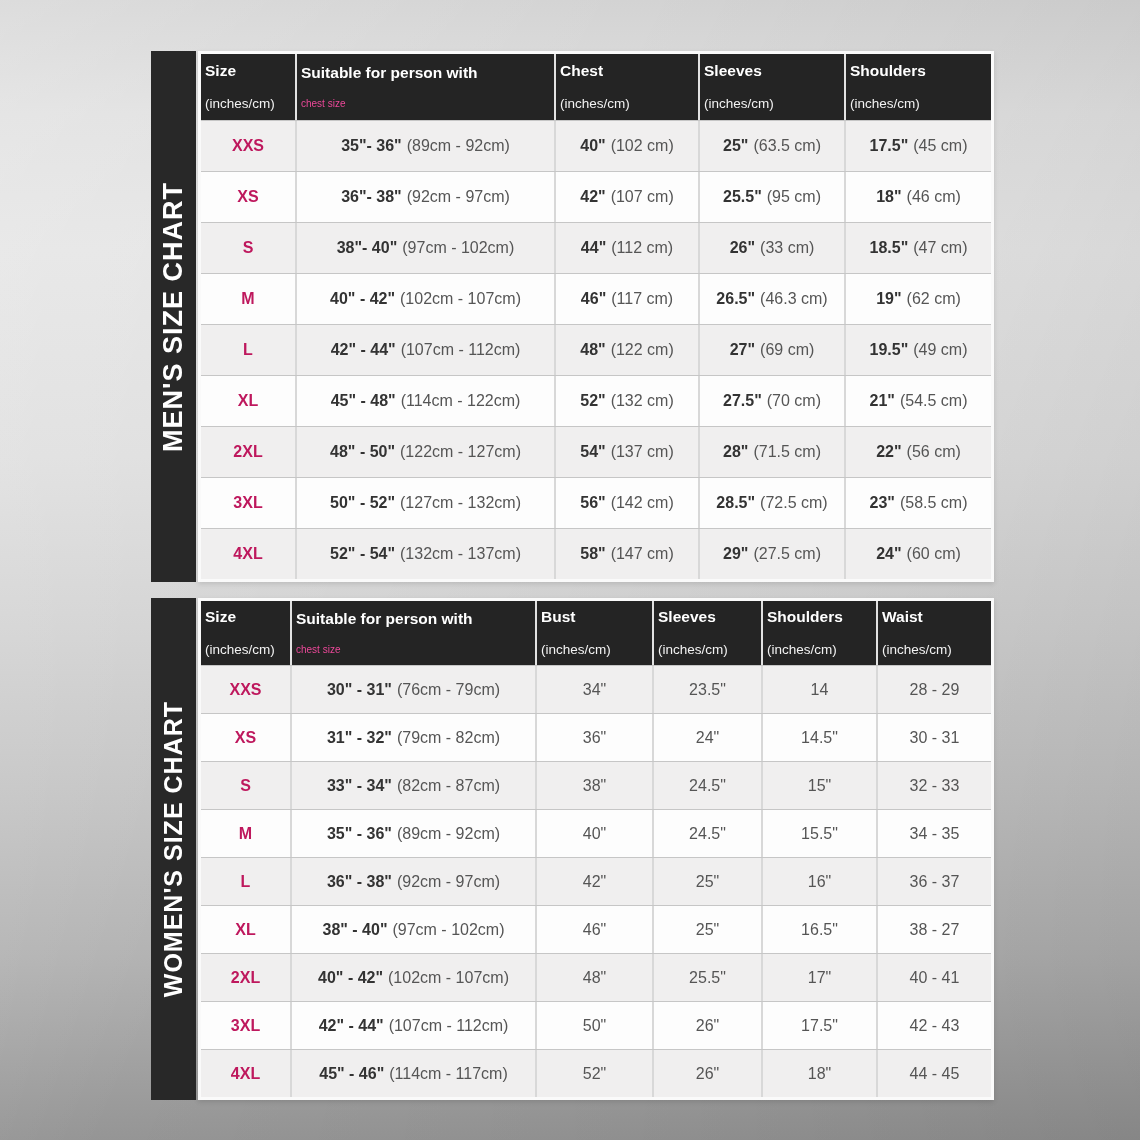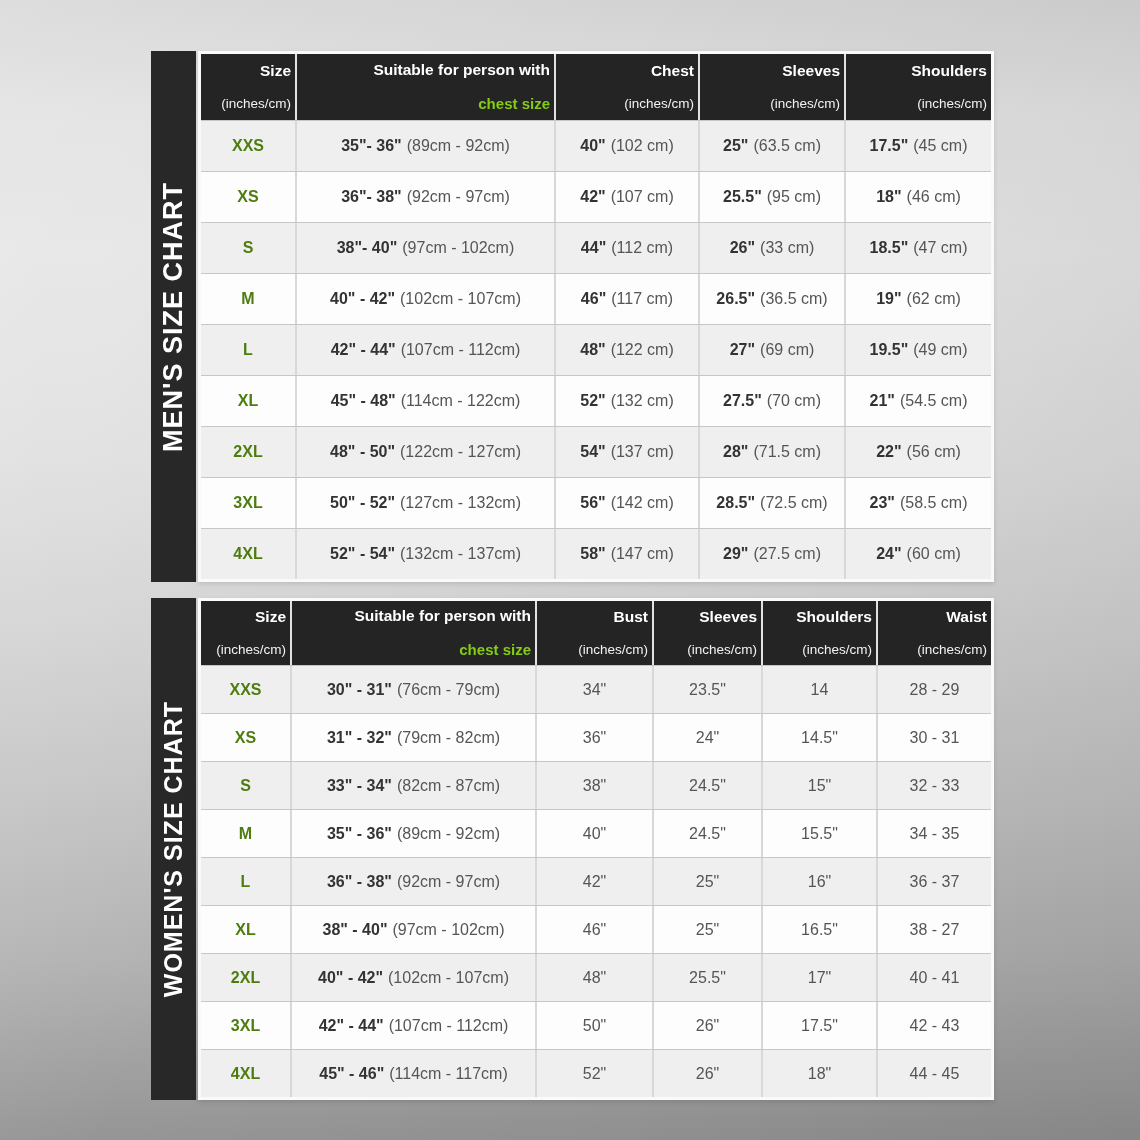--- a/index.html
+++ b/index.html
@@ -21,38 +21,38 @@
   #mens-block .sidebar-label{font-size:27px;}
   #womens-block .sidebar-label{font-size:25px;}
   .size-table{background:#fdfdfd;border:3px solid #fafafa;box-shadow:0 2px 5px rgba(0,0,0,.12);}
   .t-row{display:grid;}
   .t-head{background:#242424;}
   #mens-block .t-head{height:66px;}
   #womens-block .t-head{height:64px;}
   #mens-block .t-body{height:50px;}
   #womens-block .t-body{height:47px;}
   .h-cell{
-    display:flex;flex-direction:column;align-items:flex-end;justify-content:center;
+    display:flex;flex-direction:column;align-items:flex-start;justify-content:center;
     text-align:center;color:#ffffff;border-right:2px solid #e2e2e2;padding:2px 4px;box-sizing:border-box;
   }
   .h-cell:last-child{border-right:none;}
   .h-title{font-weight:bold;font-size:15.5px;line-height:1.25;}
   .h-sub{font-size:13.5px;color:#f2f2f2;line-height:1.25;margin-top:16px;}
-  .h-sub-bold{font-weight:bold;font-size:15px;color:#84cc16;}
+  .h-sub-bold{font-weight:normal;font-size:10px;color:#ec4899;}
   .t-body{border-top:1px solid #c6c6c6;}
   .t-body:first-of-type{border-top:2px solid #d2d2d2;}
   .row-shade{background:#f0efef;}
   .row-plain{background:#fdfdfd;}
   .t-cell{
     display:flex;align-items:center;justify-content:center;text-align:center;
     border-right:2px solid #d8d8d8;padding:0 6px;box-sizing:border-box;
     font-size:16px;color:#4a4a4a;
   }
   .t-cell:last-child{border-right:none;}
-  .size-label{font-weight:bold;color:#4d7c0f;}
+  .size-label{font-weight:bold;color:#be185d;}
   .v-bold{font-weight:bold;color:#333333;}
   .v-bold + .v-reg{margin-left:5px;text-align:center;}
   .v-reg{color:#555555;}
 </style>
 </head>
 <body>
 
 <div class="stage">
 
   <div class="chart-block" id="mens-block">
@@ -144,21 +144,21 @@
           <div class="t-cell">
             <span class="v-bold">40" - 42"</span>
             <span class="v-reg">(102cm - 107cm)</span>
           </div>
           <div class="t-cell">
             <span class="v-bold">46"</span>
             <span class="v-reg">(117 cm)</span>
           </div>
           <div class="t-cell">
             <span class="v-bold">26.5"</span>
-            <span class="v-reg">(36.5 cm)</span>
+            <span class="v-reg">(46.3 cm)</span>
           </div>
           <div class="t-cell">
             <span class="v-bold">19"</span>
             <span class="v-reg">(62 cm)</span>
           </div>
         </div>
         <div class="t-row t-body row-shade" style="grid-template-columns: 96px 259px 144px 146px 145px;">
           <div class="t-cell size-label">L</div>
           <div class="t-cell">
             <span class="v-bold">42" - 44"</span>

